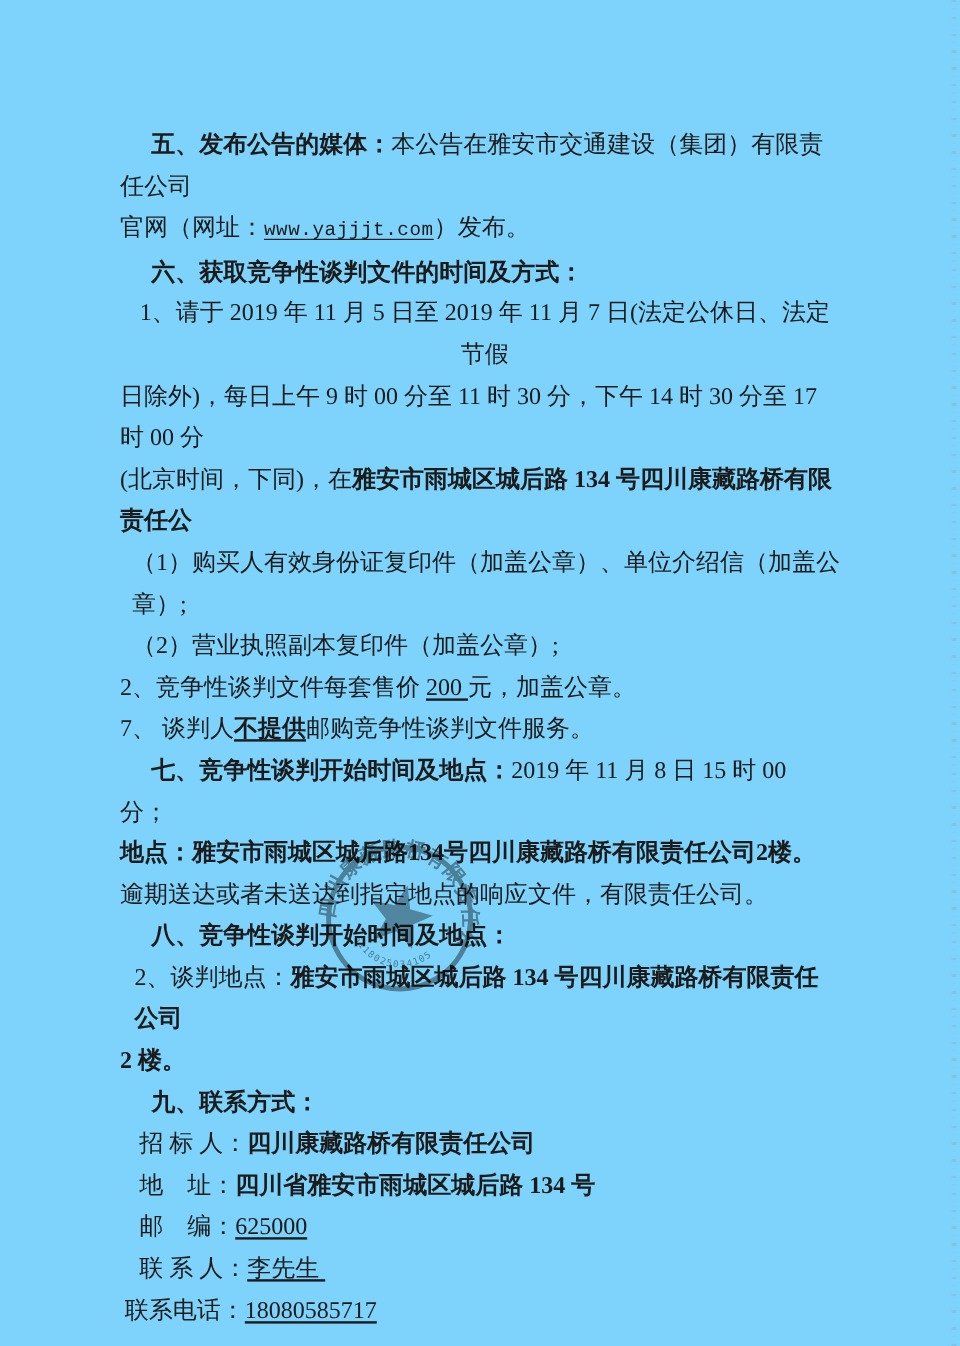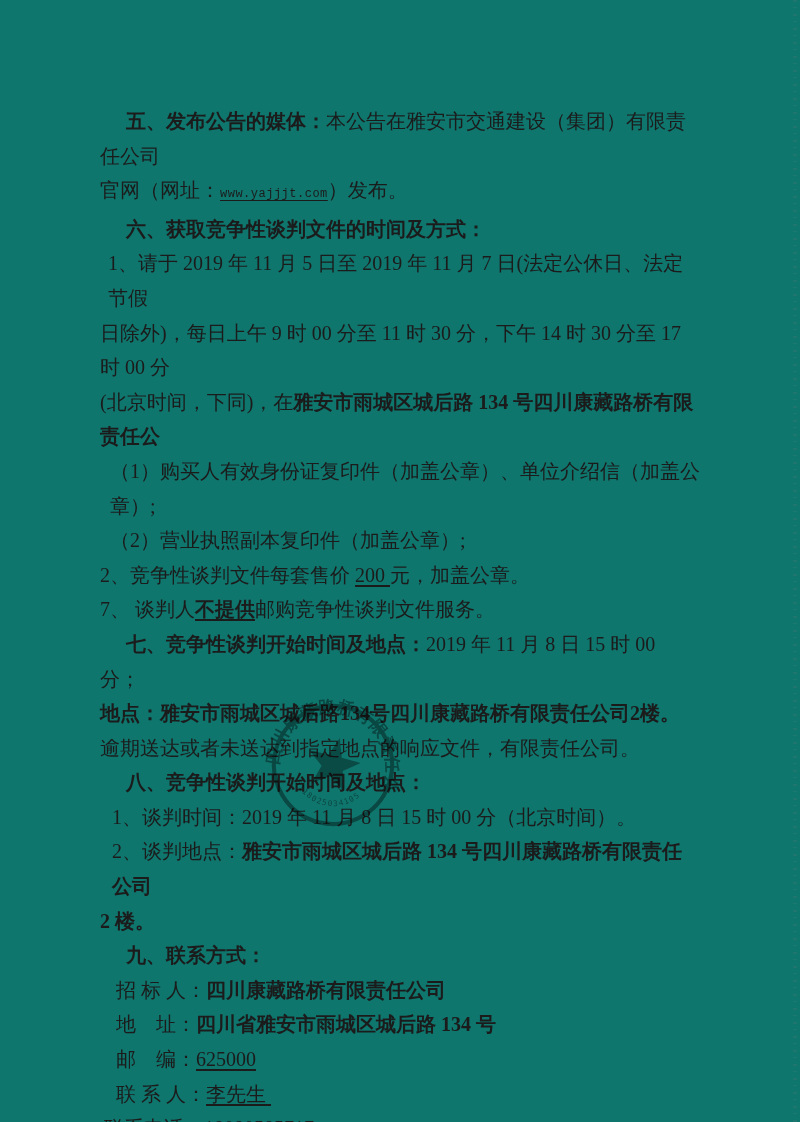--- a/index.html
+++ b/index.html
@@ -1,40 +1,40 @@
 <!DOCTYPE html>
 <html><head>
 <meta charset="utf-8">
 <style>
   html,body{margin:0;padding:0;background:#e9e9e9;}
   .page{
     position:relative;
     width:800px;height:1122px;
     margin:0 auto;
-    background:#0f766e;
+    background:#7dd3fc;
     overflow:hidden;
     font-family:"Liberation Serif","DejaVu Serif",serif;
     color:#1b1b1b;
   }
   .doc{
     position:absolute;
     left:100px;right:100px;top:104px;
     font-size:20px;
     line-height:34.6px;
   }
   .line{margin:0;white-space:pre-wrap;}
   .b{font-weight:700;}
   .u{text-decoration:underline;text-underline-offset:3px;}
   .heading{font-weight:700;padding-left:26px;}
-  .ind8{padding-left:8px;}
+  .ind8{padding-left:8px;text-align:center;}
   .ind10{padding-left:10px;}
   .ind12{padding-left:12px;}
   .contact-row{padding-left:16px;}
   .contact-row.phone{padding-left:4px;}
-  .url{font-family:"Liberation Mono","DejaVu Sans Mono",monospace;font-size:12px;letter-spacing:.5px;}
+  .url{font-family:"Liberation Mono","DejaVu Sans Mono",monospace;font-size:16px;letter-spacing:.5px;}
   
   .stamp{
     position:absolute;
     left:251px;top:683px;
     width:164px;height:164px;
     opacity:.82;
     mix-blend-mode:multiply;
     transform:rotate(14deg);
     pointer-events:none;
   }
@@ -67,21 +67,20 @@
     <p class="line ind10">（1）购买人有效身份证复印件（加盖公章）、单位介绍信（加盖公章）;</p>
     <p class="line ind10">（2）营业执照副本复印件（加盖公章）;</p>
     <p class="line"><span>2、竞争性谈判文件每套售价 </span><span class="u">200 </span><span>元，加盖公章。</span></p>
     <p class="line"><span>7、 谈判人</span><span class="b u">不提供</span><span>邮购竞争性谈判文件服务。</span></p>
 
     <p class="line"><span class="heading">七、竞争性谈判开始时间及地点：</span><span>2019 年 11 月 8 日 15 时 00 分；</span></p>
     <p class="line b"><span>地点：</span><span>雅安市雨城区城后路134号四川康藏路桥有限责任公司2楼。</span></p>
     <p class="line">逾期送达或者未送达到指定地点的响应文件，有限责任公司。</p>
 
     <p class="line"><span class="heading">八、竞争性谈判开始时间及地点：</span></p>
-    <p class="line ind12">1、谈判时间：2019 年 11 月 8 日 15 时 00 分（北京时间）。</p>
     <p class="line ind12"><span>2、谈判地点：</span><span class="b">雅安市雨城区城后路 134 号四川康藏路桥有限责任公司</span></p>
     <p class="line b">2 楼。</p>
 
     <p class="line"><span class="heading">九、联系方式：</span></p>
     <p class="line contact-row"><span>招 标 人：</span><span class="b">四川康藏路桥有限责任公司</span></p>
     <p class="line contact-row"><span>地    址：</span><span class="b">四川省雅安市雨城区城后路 134 号</span></p>
     <p class="line contact-row"><span>邮    编：</span><span class="u">625000</span></p>
     <p class="line contact-row"><span>联 系 人：</span><span class="u">李先生 </span></p>
     <p class="line contact-row phone"><span>联系电话：</span><span class="u">18080585717</span></p>
 

